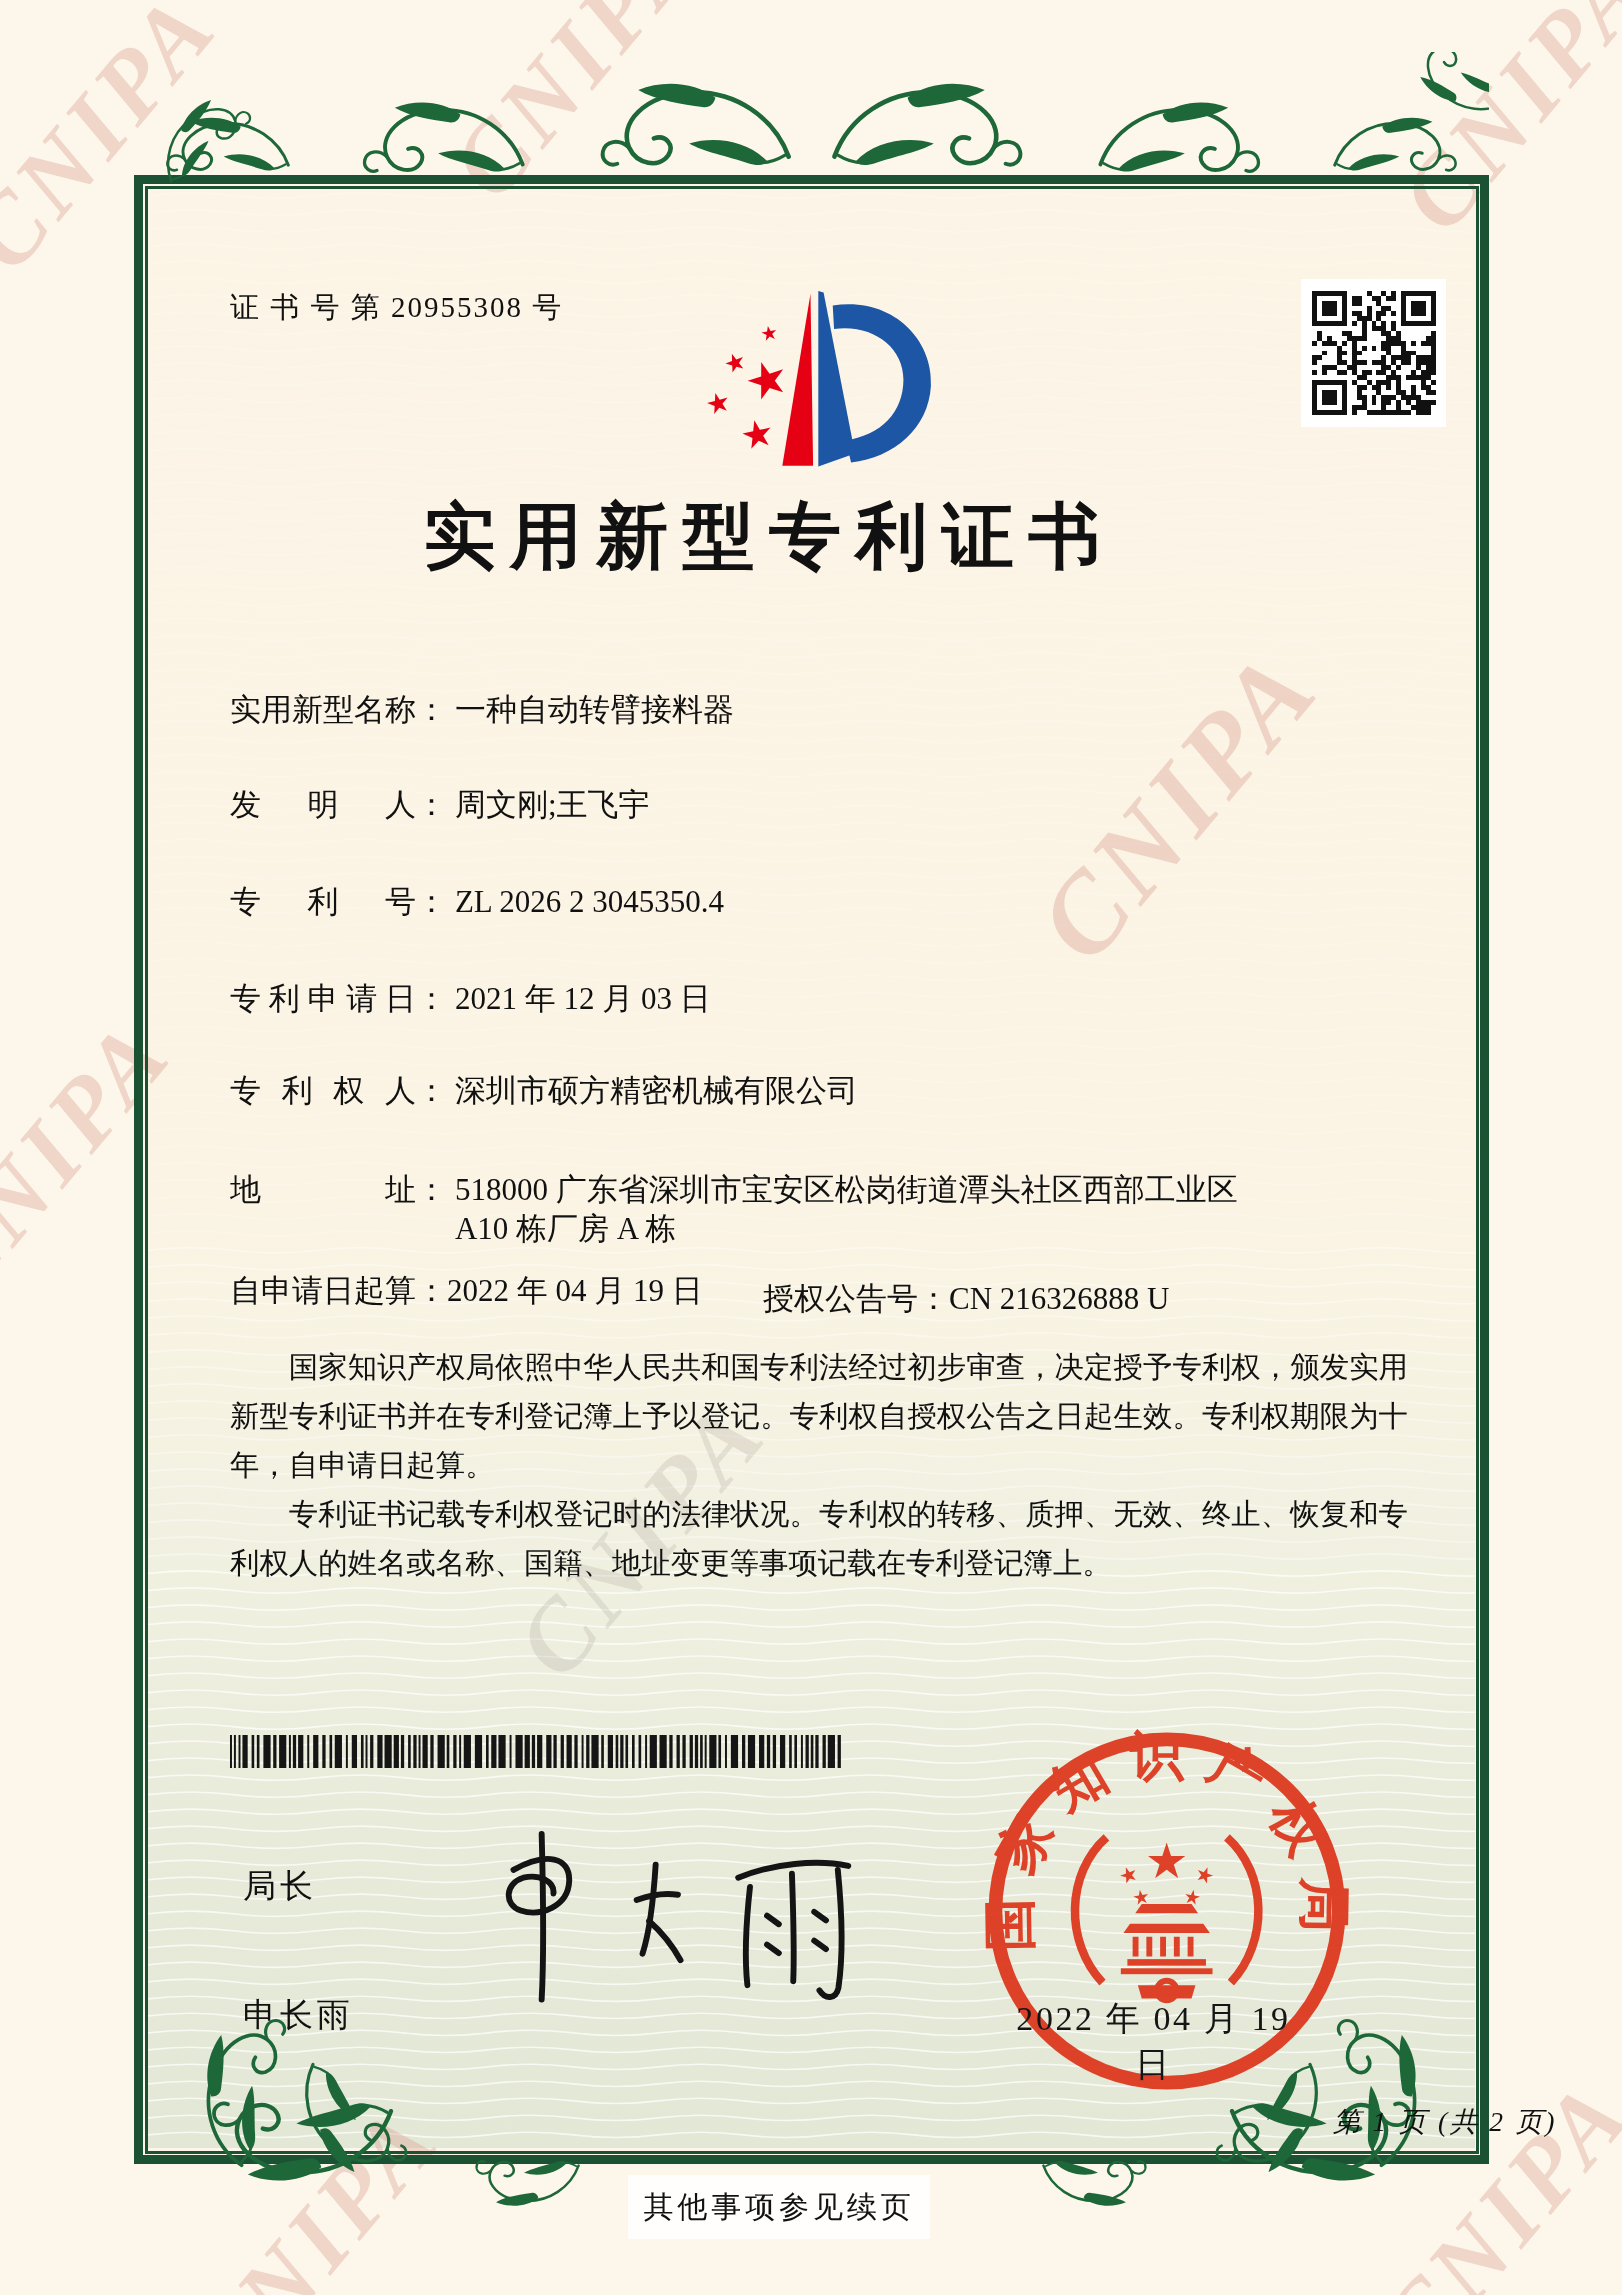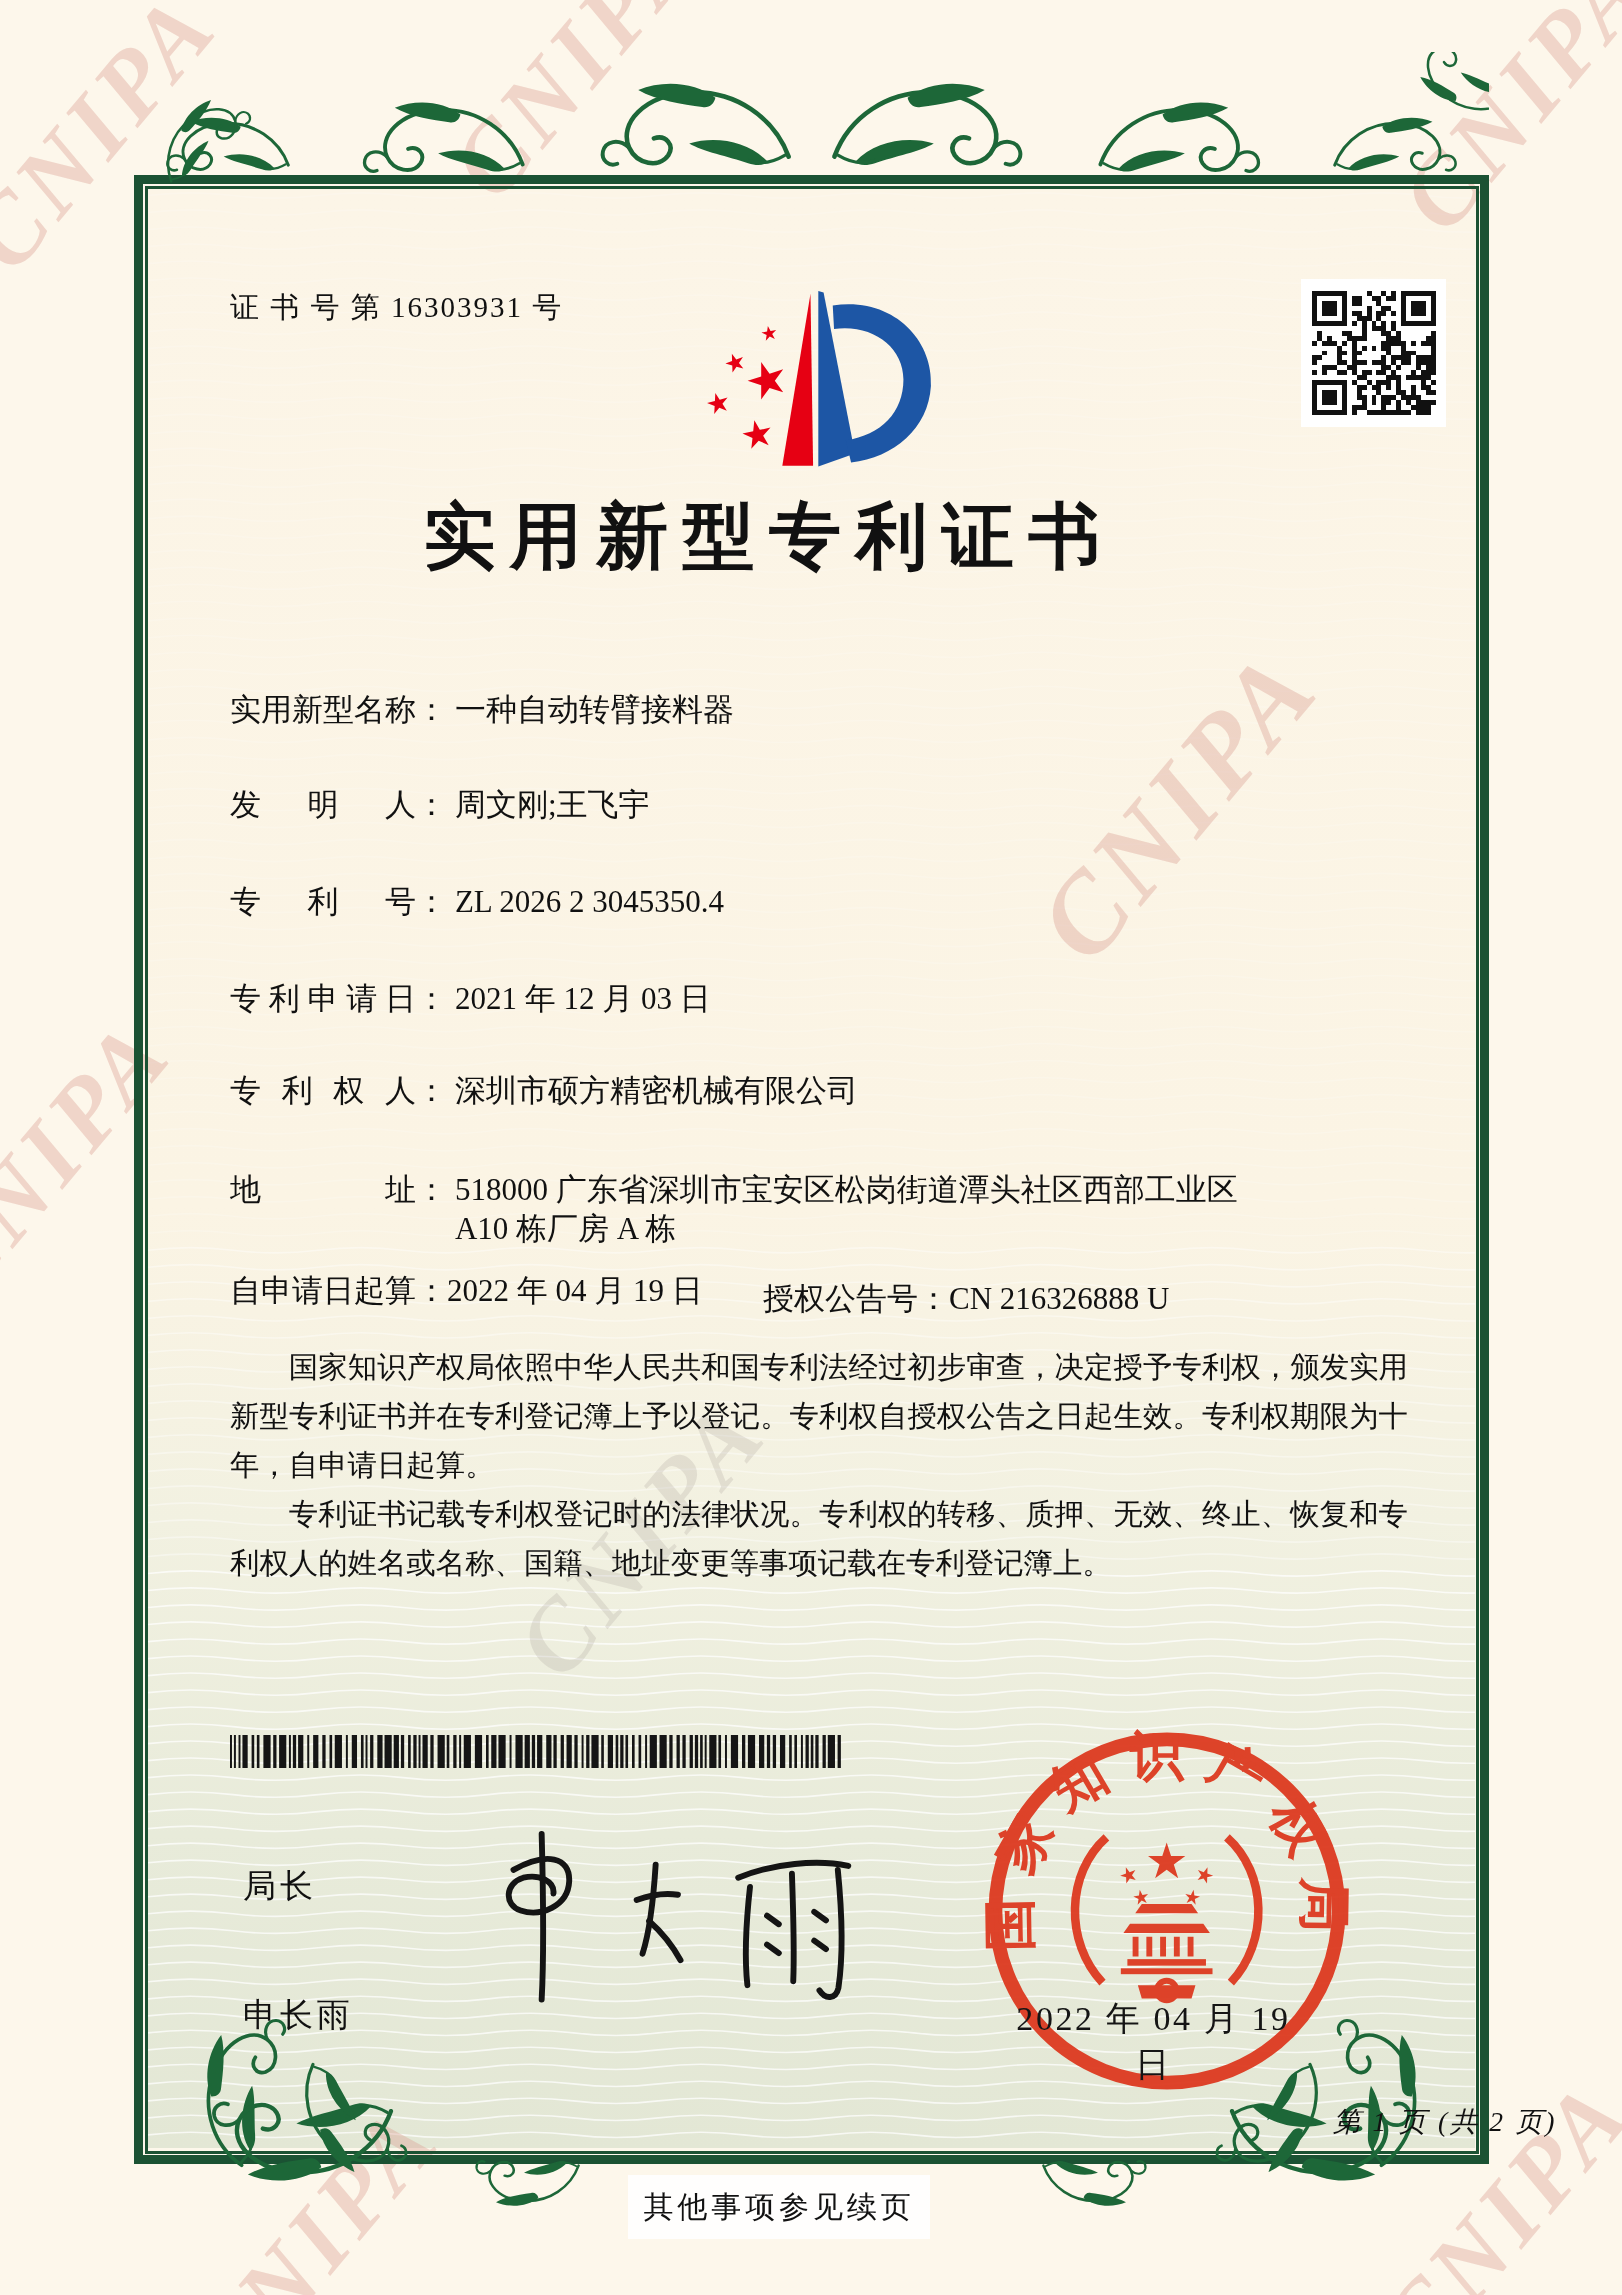--- a/index.html
+++ b/index.html
@@ -226,21 +226,21 @@
       <use href="#scroll" xlink:href="#scroll" transform="translate(210,250) rotate(-135) scale(-0.7,0.7)"></use>
     </g>
   </svg>
   <svg class="fl" style="left:366px;top:2114px;" width="222" height="98" viewBox="0 0 340 150">
     <use href="#scroll" xlink:href="#scroll" transform="translate(330,145) rotate(180) scale(0.55)"></use>
   </svg>
   <svg class="fl" style="left:1034px;top:2114px;" width="222" height="98" viewBox="0 0 340 150">
     <use href="#scroll" xlink:href="#scroll" transform="translate(10,145) rotate(180) scale(-0.55,0.55)"></use>
   </svg>
 
-  <div class="cert-no">证 书 号 第 16303931 号</div>
+  <div class="cert-no">证 书 号 第 20955308 号</div>
 
   <svg class="logo" viewBox="0 0 380 330">
     <polygon fill="#e60013" points="88.7,128.5 101.5,146.1 122.3,139.4 109.5,157.0 122.3,174.6 101.5,167.9 88.7,185.5 88.7,163.7 68.0,157.0 88.7,150.3"></polygon>
     <polygon fill="#e60013" points="98.9,73.2 103.0,80.9 111.6,79.4 105.5,85.6 109.6,93.3 101.8,89.5 95.7,95.8 97.0,87.2 89.1,83.3 97.7,81.8"></polygon>
     <polygon fill="#e60013" points="43.9,115.9 50.6,124.5 60.8,120.8 54.7,129.8 61.4,138.4 51.0,135.4 44.9,144.4 44.5,133.5 34.0,130.5 44.2,126.8"></polygon>
     <polygon fill="#e60013" points="18.6,175.6 25.3,185.9 37.3,182.7 29.5,192.3 36.2,202.7 24.7,198.3 16.9,207.9 17.6,195.5 6.0,191.1 18.0,187.9"></polygon>
     <polygon fill="#e60013" points="78.2,217.5 86.6,232.0 102.9,228.5 91.7,240.9 100.1,255.4 84.8,248.6 73.6,261.0 75.4,244.4 60.1,237.6 76.5,234.1"></polygon>
     <polygon points="164,24 168,287 121,287" fill="#e60013"></polygon>
     <polygon points="176,20 184,22 232,268 176,288" fill="#1d56a5"></polygon>
     <path d="M198,42 C290,28 352,95 348,165 C344,230 292,274 226,282 L218,248 C272,240 306,205 306,155 C306,105 258,70 200,78 Z" fill="#1d56a5"></path>

